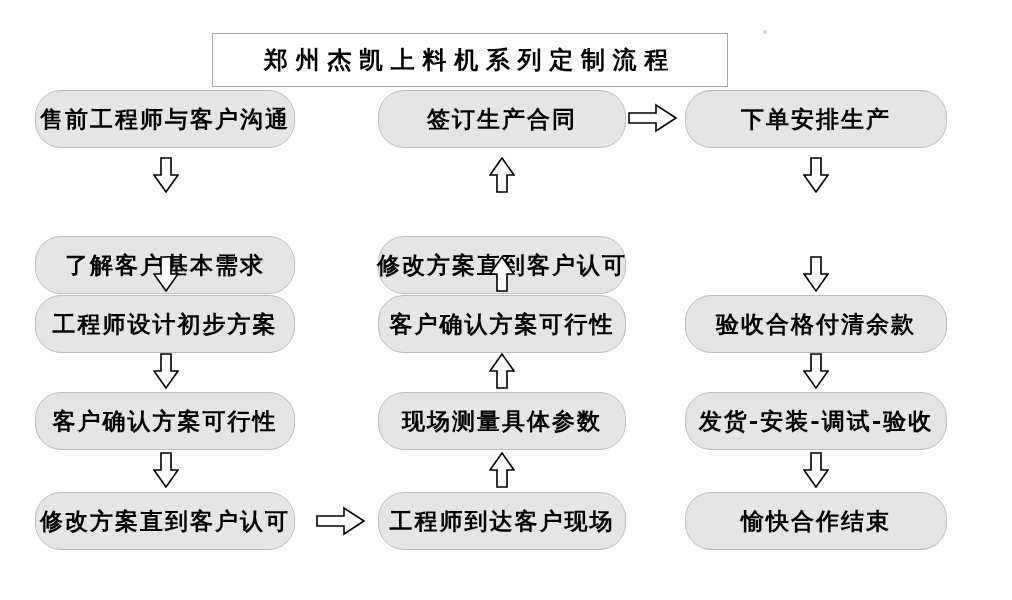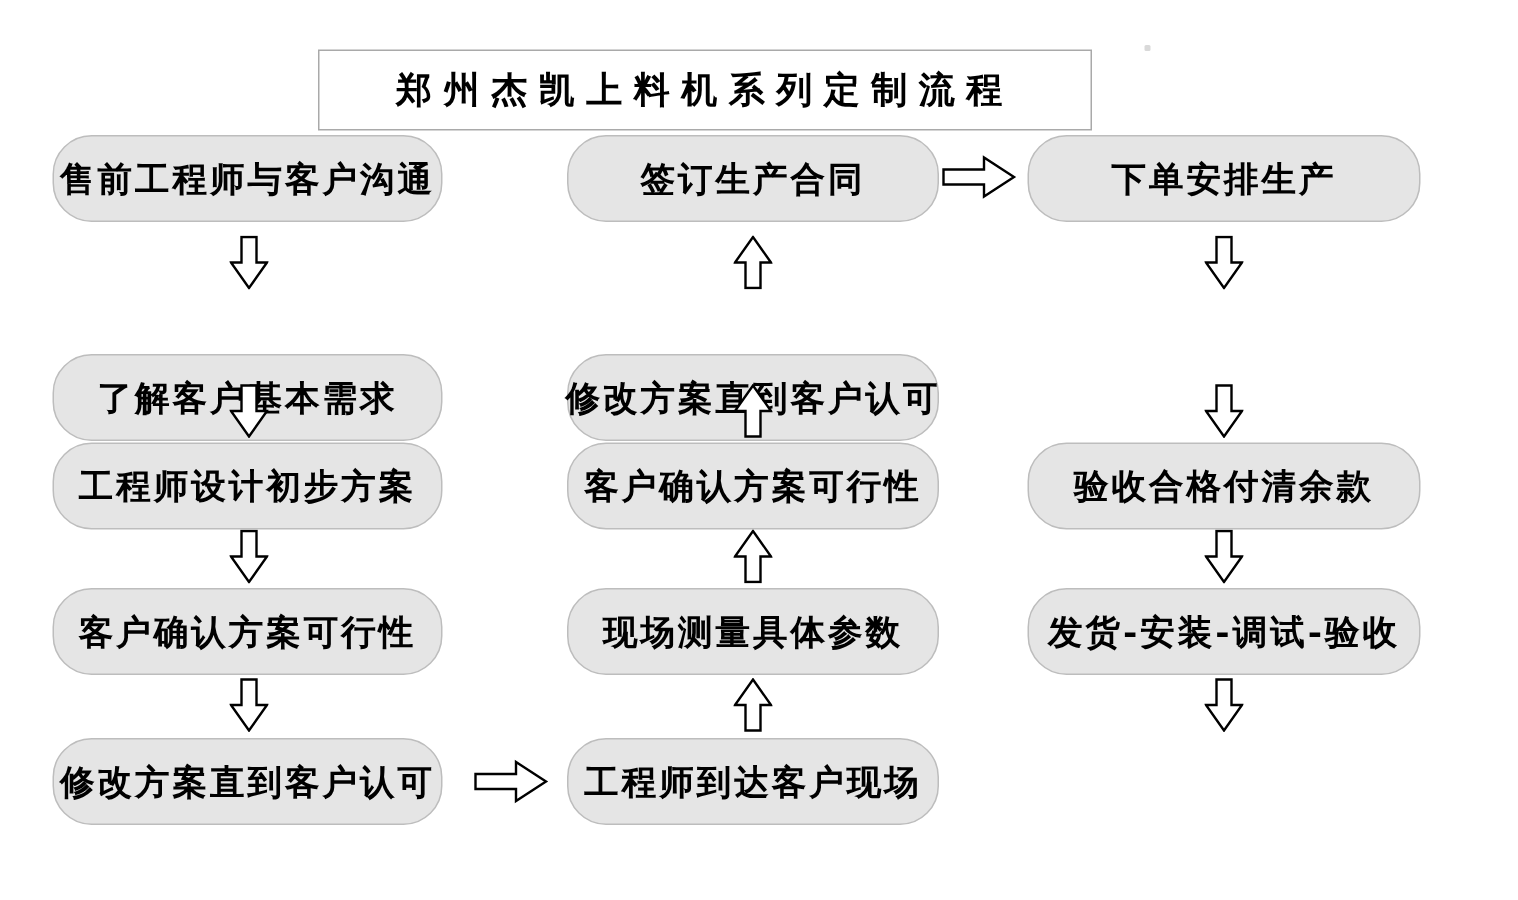--- a/index.html
+++ b/index.html
@@ -99,20 +99,21 @@
 
   <div class="node col-middle row-1">签订生产合同</div>
   <div class="node col-middle row-2">修改方案直到客户认可</div>
   <div class="node col-middle row-3">客户确认方案可行性</div>
   <div class="node col-middle row-4">现场测量具体参数</div>
   <div class="node col-middle row-5">工程师到达客户现场</div>
 
   <div class="node col-right row-1">下单安排生产</div>
   <div class="node col-right row-3">验收合格付清余款</div>
   <div class="node col-right row-4">发货-安装-调试-验收</div>
+  <div class="node col-right row-5">愉快合作结束</div>
 
   <span class="arrow v-arrow lx gap-1">
     <svg width="26" height="36" viewBox="0 0 26 36">
         <polygon points="8,1 18,1 18,18 25,18 13,35 1,18 8,18" fill="#ffffff" stroke="#000000" stroke-width="1.6"></polygon>
       </svg>
   </span>
   <span class="arrow v-arrow lx gap-2">
     <svg width="26" height="36" viewBox="0 0 26 36">
         <polygon points="8,1 18,1 18,18 25,18 13,35 1,18 8,18" fill="#ffffff" stroke="#000000" stroke-width="1.6"></polygon>
       </svg>

